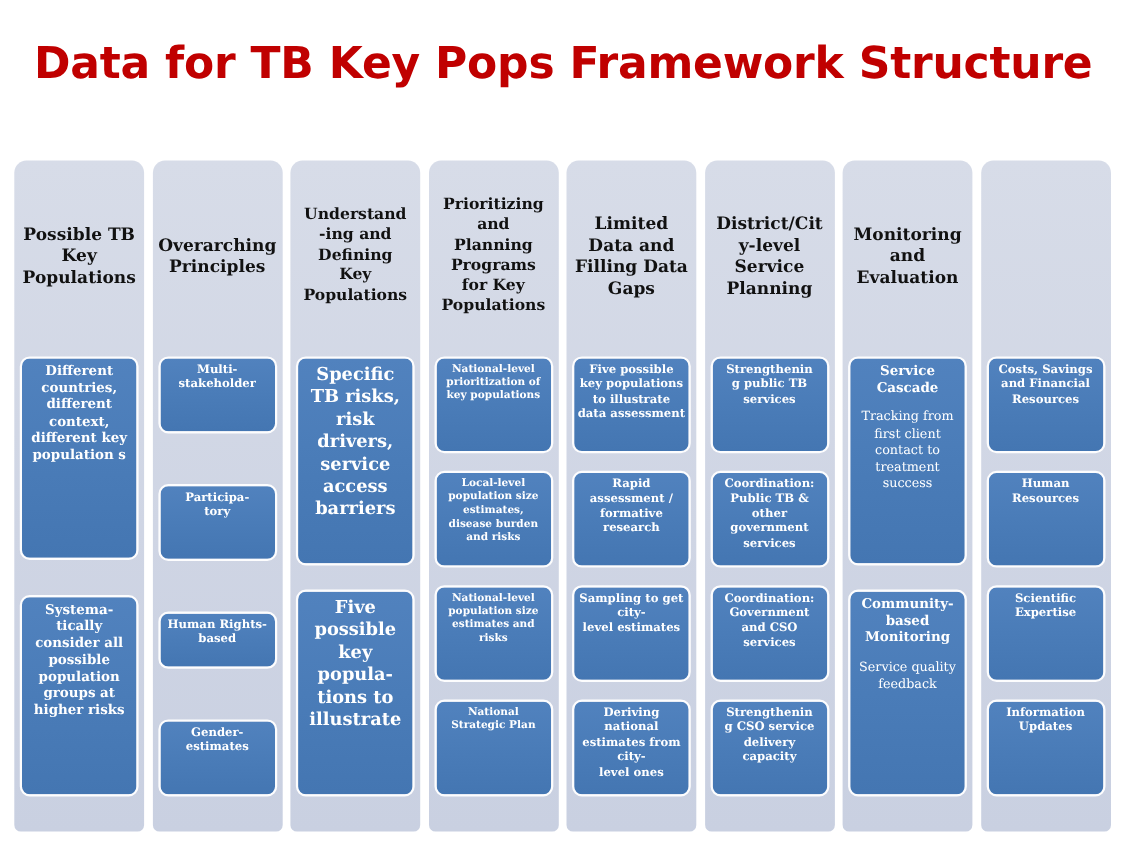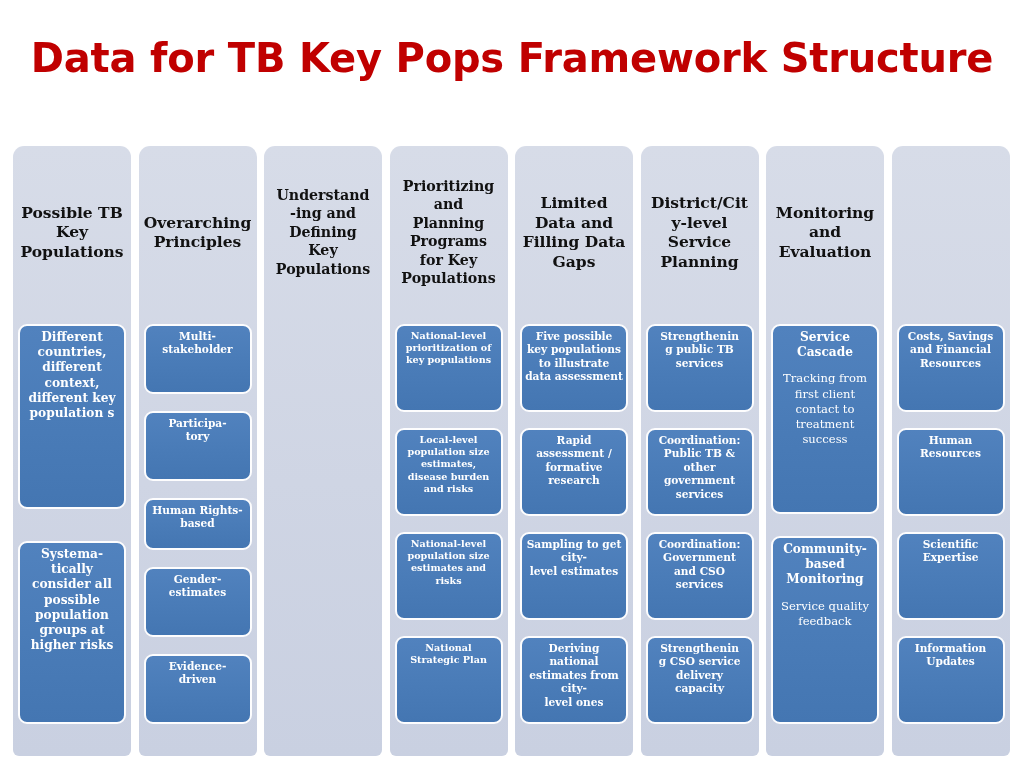--- a/index.html
+++ b/index.html
@@ -162,33 +162,38 @@
 tory</span>
         </div>
         <div class="card t-sm" style="height:52px;">
           <span class="card-title">Human Rights-
 based</span>
         </div>
         <div class="card t-sm" style="height:70px;">
           <span class="card-title">Gender-
 estimates</span>
         </div>
-        <div class="card t-sm" style="height:70px;">
-          <span class="card-title">Evidence-
-driven</span>
-        </div>
       </div>
     </div>
 
     <div class="column" style="left:251px;">
       <div class="col-header h-sm">Understand
 -ing and
 Defining
 Key
 Populations</div>
+      <div class="cards">
+        <div class="card t-xl" style="height:190px;">
+          <span class="card-title">Specific TB risks, risk drivers, service access barriers</span>
+        </div>
+        <div class="card t-xl" style="height:188px;">
+          <span class="card-title">Five possible key popula-
+tions to illustrate</span>
+        </div>
+      </div>
     </div>
 
     <div class="column" style="left:376.5px;">
       <div class="col-header h-sm">Prioritizing
 and
 Planning
 Programs
 for Key
 Populations</div>
       <div class="cards">

